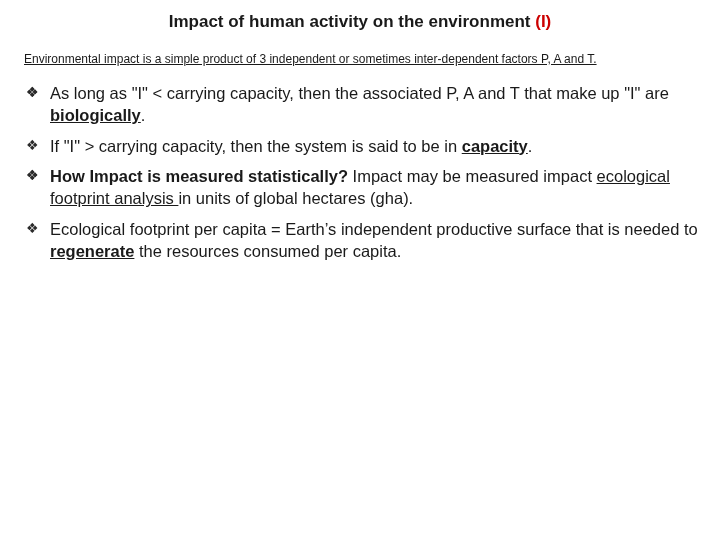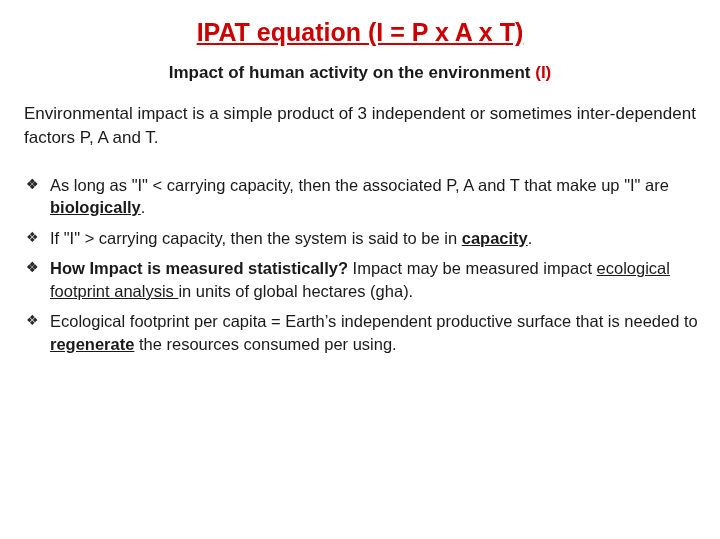--- a/index.html
+++ b/index.html
@@ -36,24 +36,25 @@
     font-size: 17px;
     font-weight: bold;
     line-height: 1.45;
     color: #1a1a1a;
     margin: 0 30px 16px 30px;
   }
   .subtitle .red {
     color: #cc0000;
   }
   .intro {
-    font-size: 17px;
+    font-size: 12px;
     line-height: 1.42;
     color: #1a1a1a;
-    margin: 0 4px 24px 6px;
+    margin: 0 4px 14px 6px;
+    text-decoration: underline;
   }
   ul.bullets {
     list-style: none;
     margin: 0;
     padding: 0 4px 0 6px;
   }
   ul.bullets > li {
     position: relative;
     padding-left: 26px;
     margin-bottom: 8px;
@@ -81,21 +82,20 @@
   }
   .tight {
     margin-bottom: 6px;
   }
 </style>
 </head>
 <body>
 
 <div class="slide">
 
-  <div class="title">IPAT equation (I = P x A x T)</div>
 
   <div class="subtitle">
     <span><span>Impact of human activity on the environment </span><span class="red">(I)</span></span>
     <br>
   </div>
 
   <div class="intro">Environmental impact is a simple product of 3 independent or sometimes inter-dependent factors P, A and T.</div>
 
   <ul class="bullets">
     <li>
@@ -111,17 +111,17 @@
     </li>
     <li class="tight">
       <span class="marker">❖</span>
     </li>
     <li>
       <span class="marker">❖</span>
       <span class="content"><b class="plain">How Impact is measured statistically?</b><span> Impact may be measured impact </span><span class="u">ecological footprint analysis </span><span>in units of global hectares (gha).</span></span>
     </li>
     <li>
       <span class="marker">❖</span>
-      <span class="content"><span>Ecological footprint per capita = Earth’s independent productive surface that is needed to </span><b class="u">regenerate</b><span> the resources consumed per using.</span></span>
+      <span class="content"><span>Ecological footprint per capita = Earth’s independent productive surface that is needed to </span><b class="u">regenerate</b><span> the resources consumed per capita.</span></span>
     </li>
   </ul>
 
 </div>
 
 </body></html>

